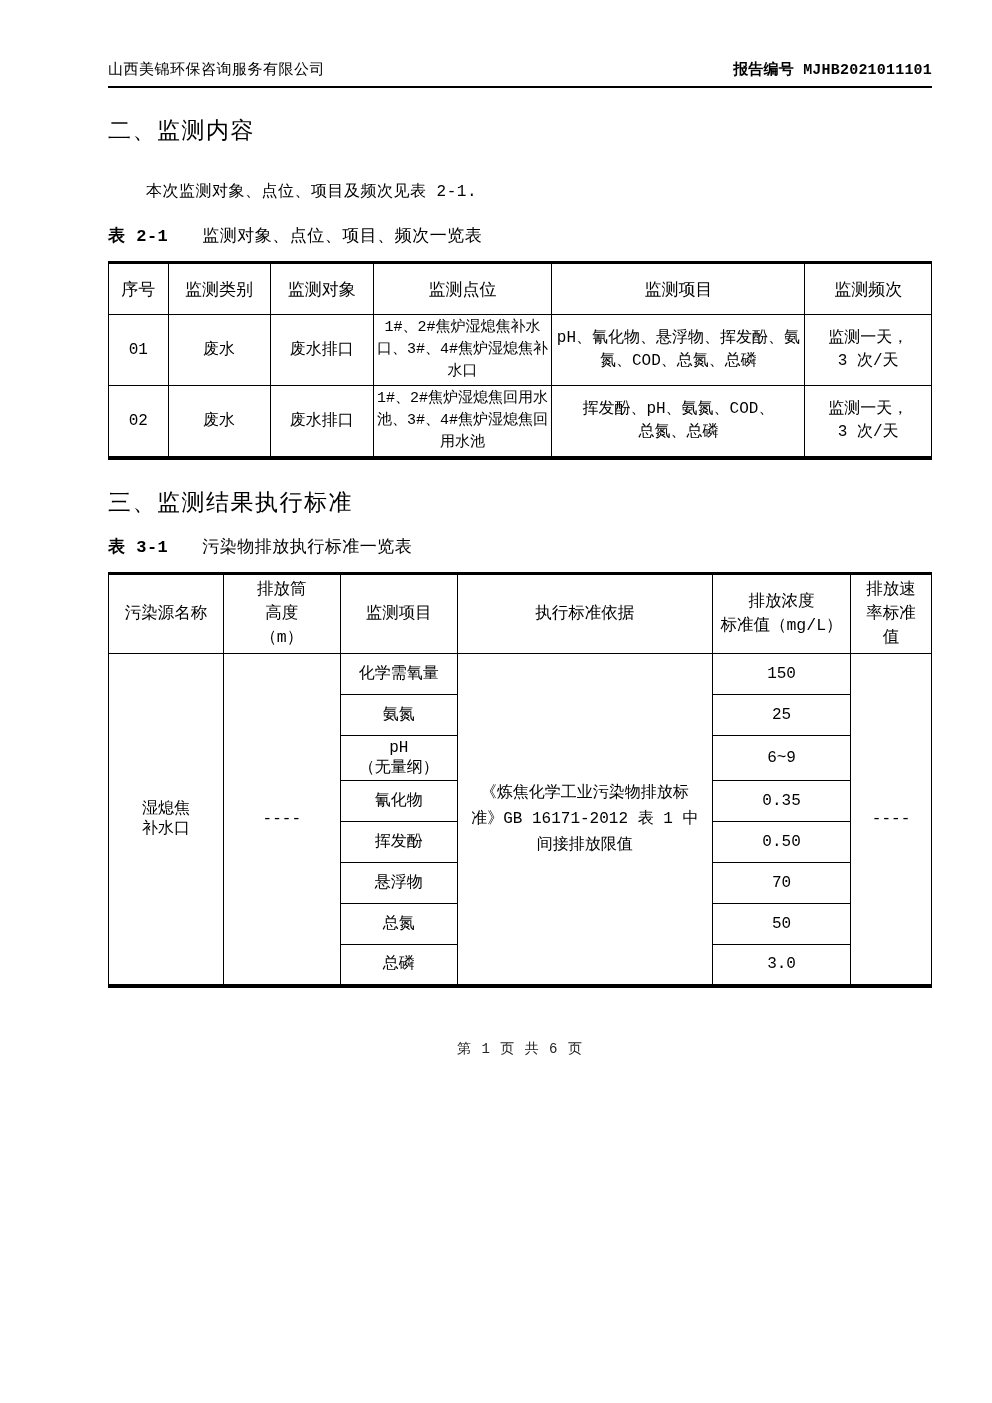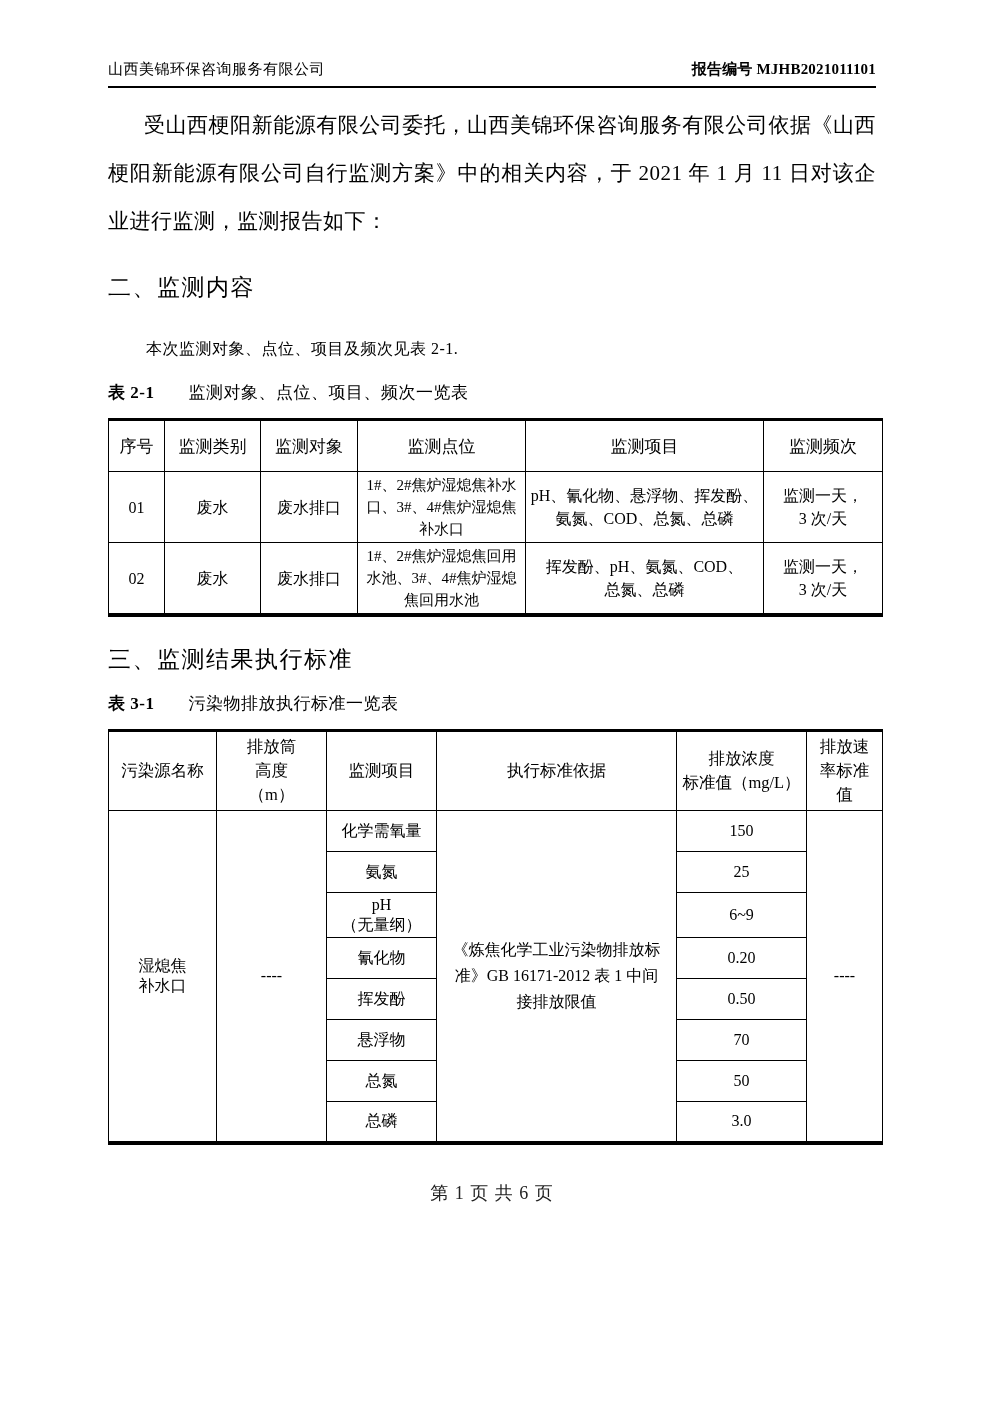--- a/index.html
+++ b/index.html
@@ -4,22 +4,22 @@
 <style>
   * { margin: 0; padding: 0; box-sizing: border-box; }
   html, body { background: #ffffff; }
   .page {
     position: relative;
     width: 992px;
     height: 1403px;
     margin: 0 auto;
     background: #ffffff;
     color: #000000;
-    font-family: Liberation Serif, serif;
-    padding: 60px 116px 0 108px;
+    font-family: Liberation Mono, monospace;
+    padding: 60px 60px 0 108px;
     overflow: hidden;
   }
   
   .doc-header {
     display: flex;
     justify-content: space-between;
     align-items: flex-end;
     border-bottom: 2px solid #000;
     padding-bottom: 7px;
     font-size: 15px;
@@ -76,37 +76,36 @@
   table.t21 td { font-size: 16px; height: 70px; line-height: 23px; }
   table.t21 td.small { font-size: 15px; line-height: 22px; padding: 2px 2px; }
   table.t31 th { font-size: 16.5px; height: 80px; line-height: 24px; white-space: pre-line; }
   table.t31 td { font-size: 16px; height: 41px; line-height: 20px; }
   .pre-line { white-space: pre-line; }
   .tall-lines { line-height: 44px; }
   table.t31 td.basis { font-size: 16px; line-height: 26px; padding: 2px 10px; text-align: center; }
   
   .page-footer {
     text-align: center;
-    font-size: 18px;
-    margin-top: 36px;
+    font-size: 14px;
+    margin-top: 52px;
     letter-spacing: 1px;
     color: #222;
   }
 </style>
 </head>
 <body>
 
 <div class="page">
 
   <div class="doc-header">
     <span class="company">山西美锦环保咨询服务有限公司</span>
     <span class="report-no">报告编号 MJHB2021011101</span>
   </div>
 
-  <p class="body-par">受山西梗阳新能源有限公司委托，山西美锦环保咨询服务有限公司依据《山西梗阳新能源有限公司自行监测方案》中的相关内容，于 2021 年 1 月 11 日对该企业进行监测，监测报告如下：</p>
 
   <div class="section-title">二、监测内容</div>
   <p class="intro-line">本次监测对象、点位、项目及频次见表 2-1.</p>
   <div class="table-caption">
     <span class="cap-label">表 2-1</span><span>监测对象、点位、项目、频次一览表</span>
   </div>
 
   <table class="doc-table t21">
     <colgroup>
       <col style="width:56px">
@@ -192,21 +191,21 @@
         <td>氨氮</td>
         <td>25</td>
       </tr>
       <tr>
         <td class="pre-line">pH
 （无量纲）</td>
         <td>6~9</td>
       </tr>
       <tr>
         <td>氰化物</td>
-        <td>0.20</td>
+        <td>0.35</td>
       </tr>
       <tr>
         <td>挥发酚</td>
         <td>0.50</td>
       </tr>
       <tr>
         <td>悬浮物</td>
         <td>70</td>
       </tr>
       <tr>

